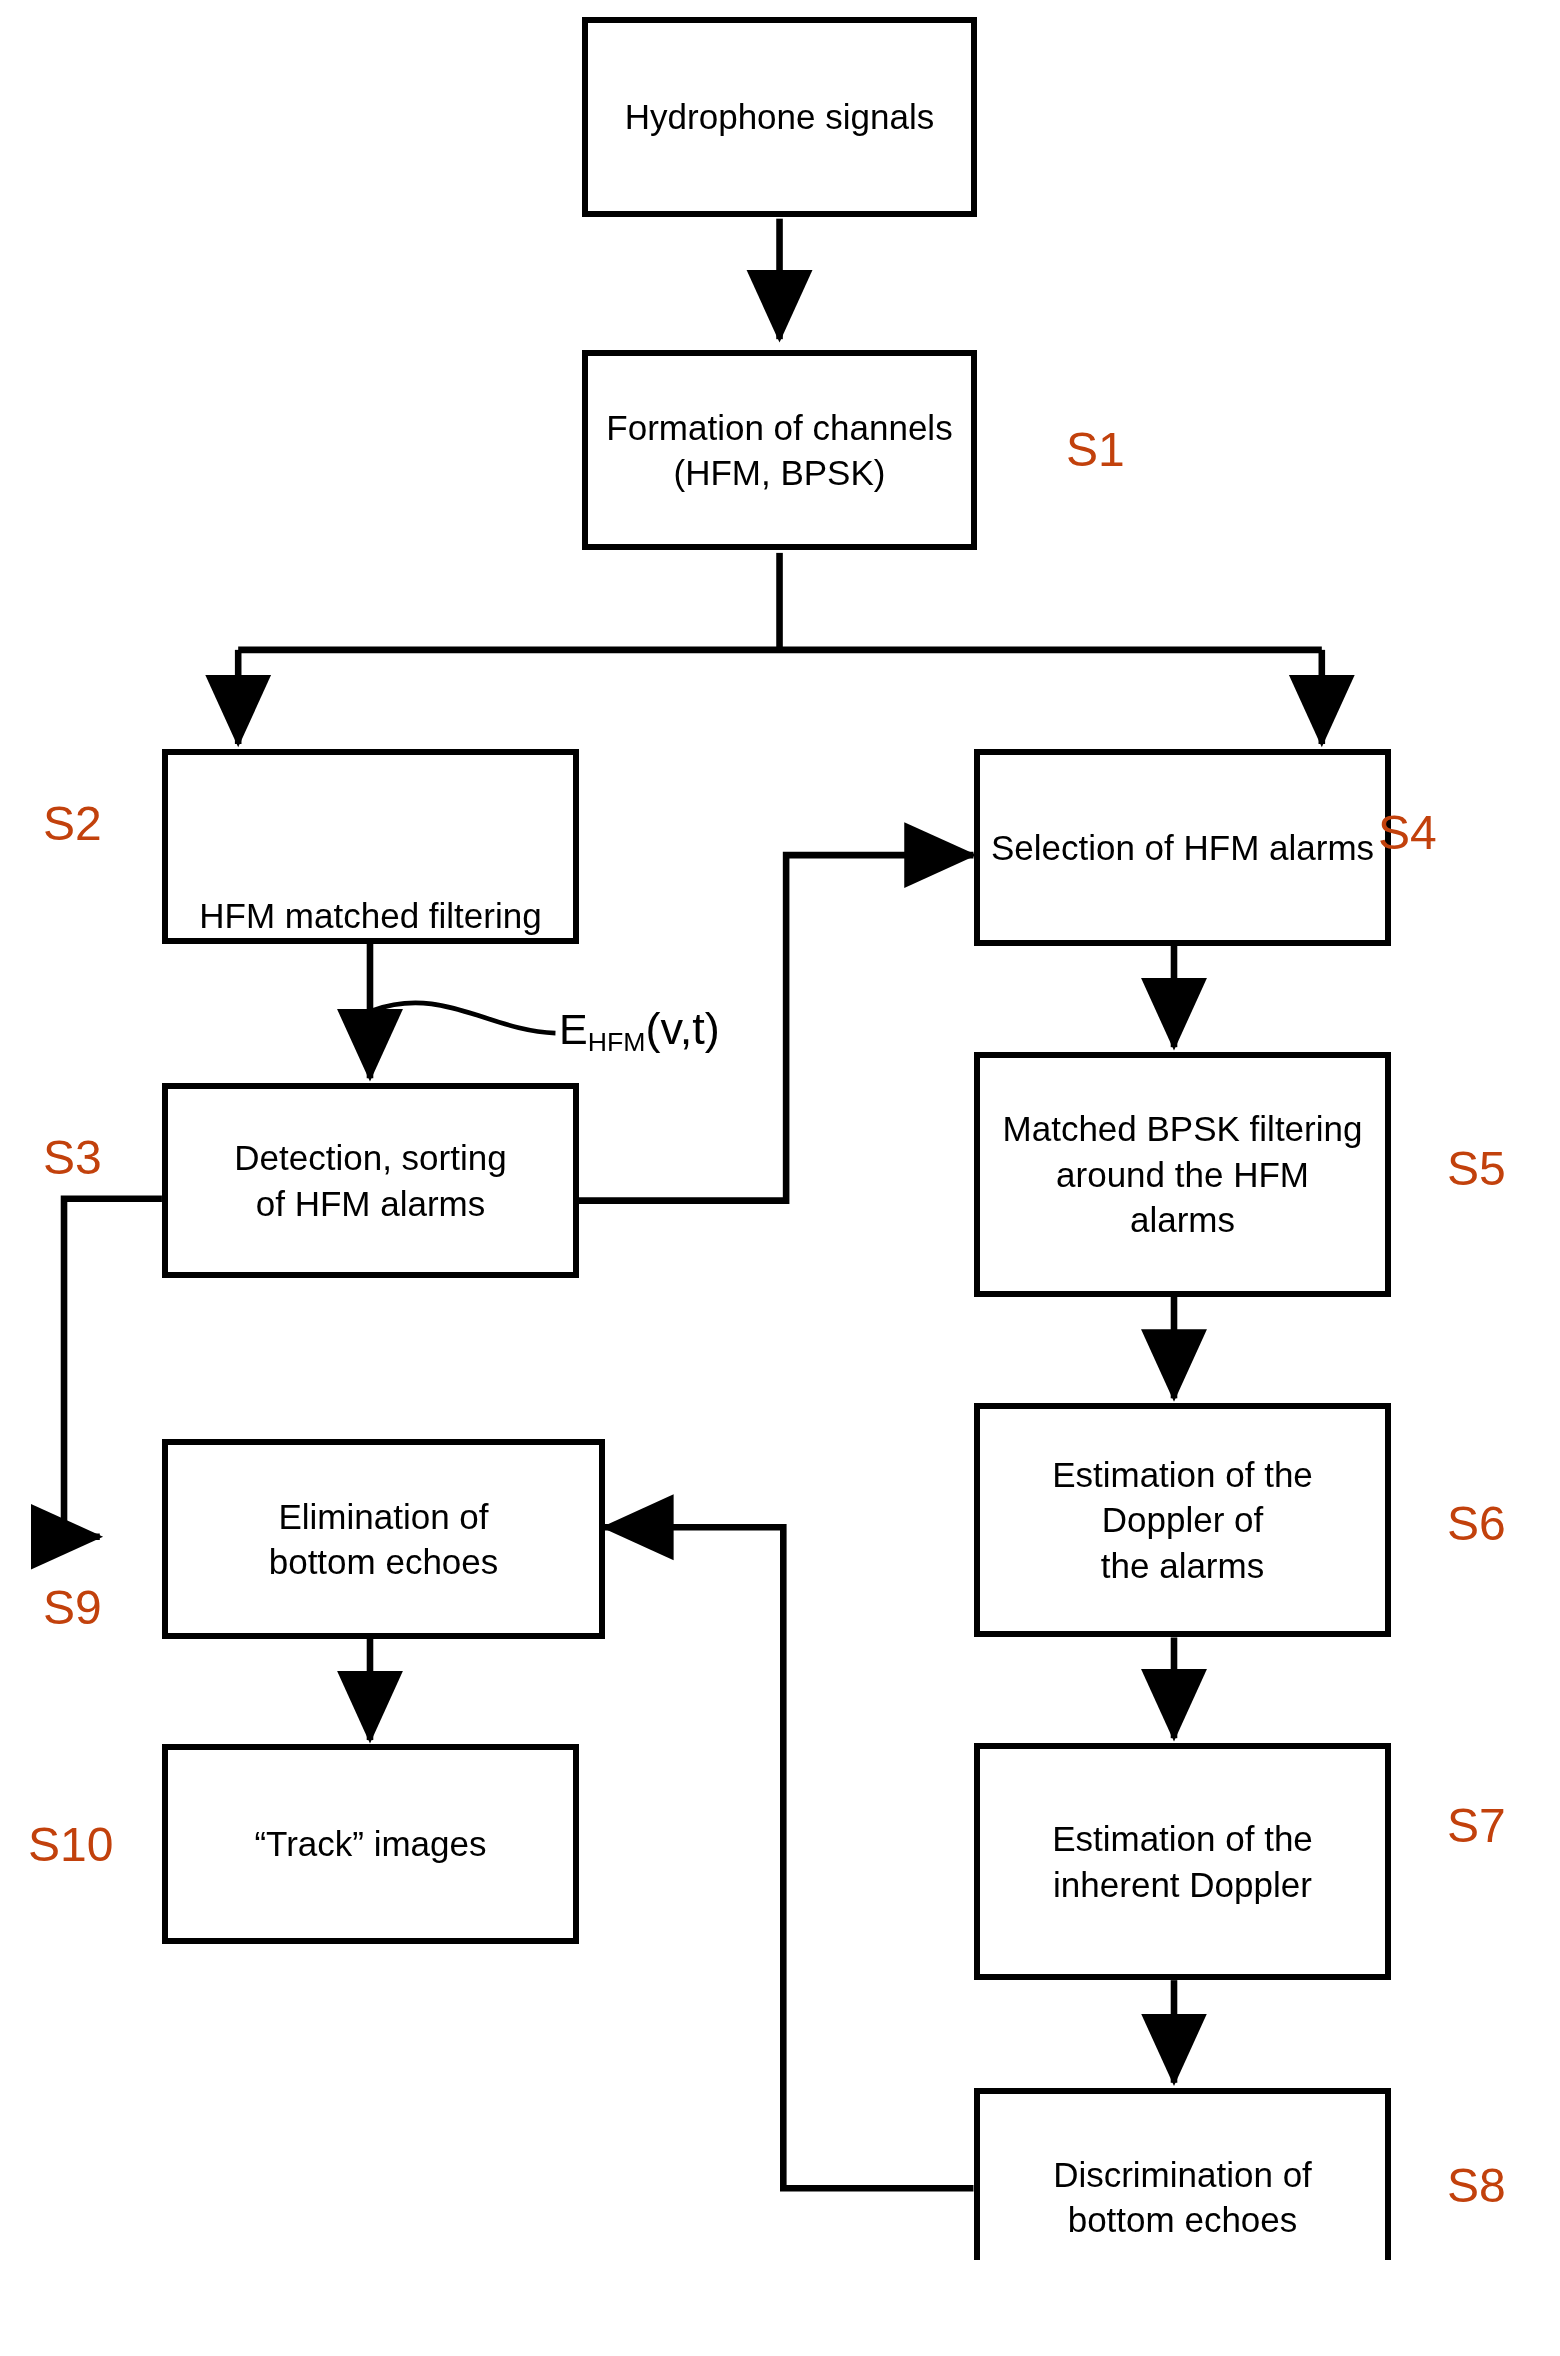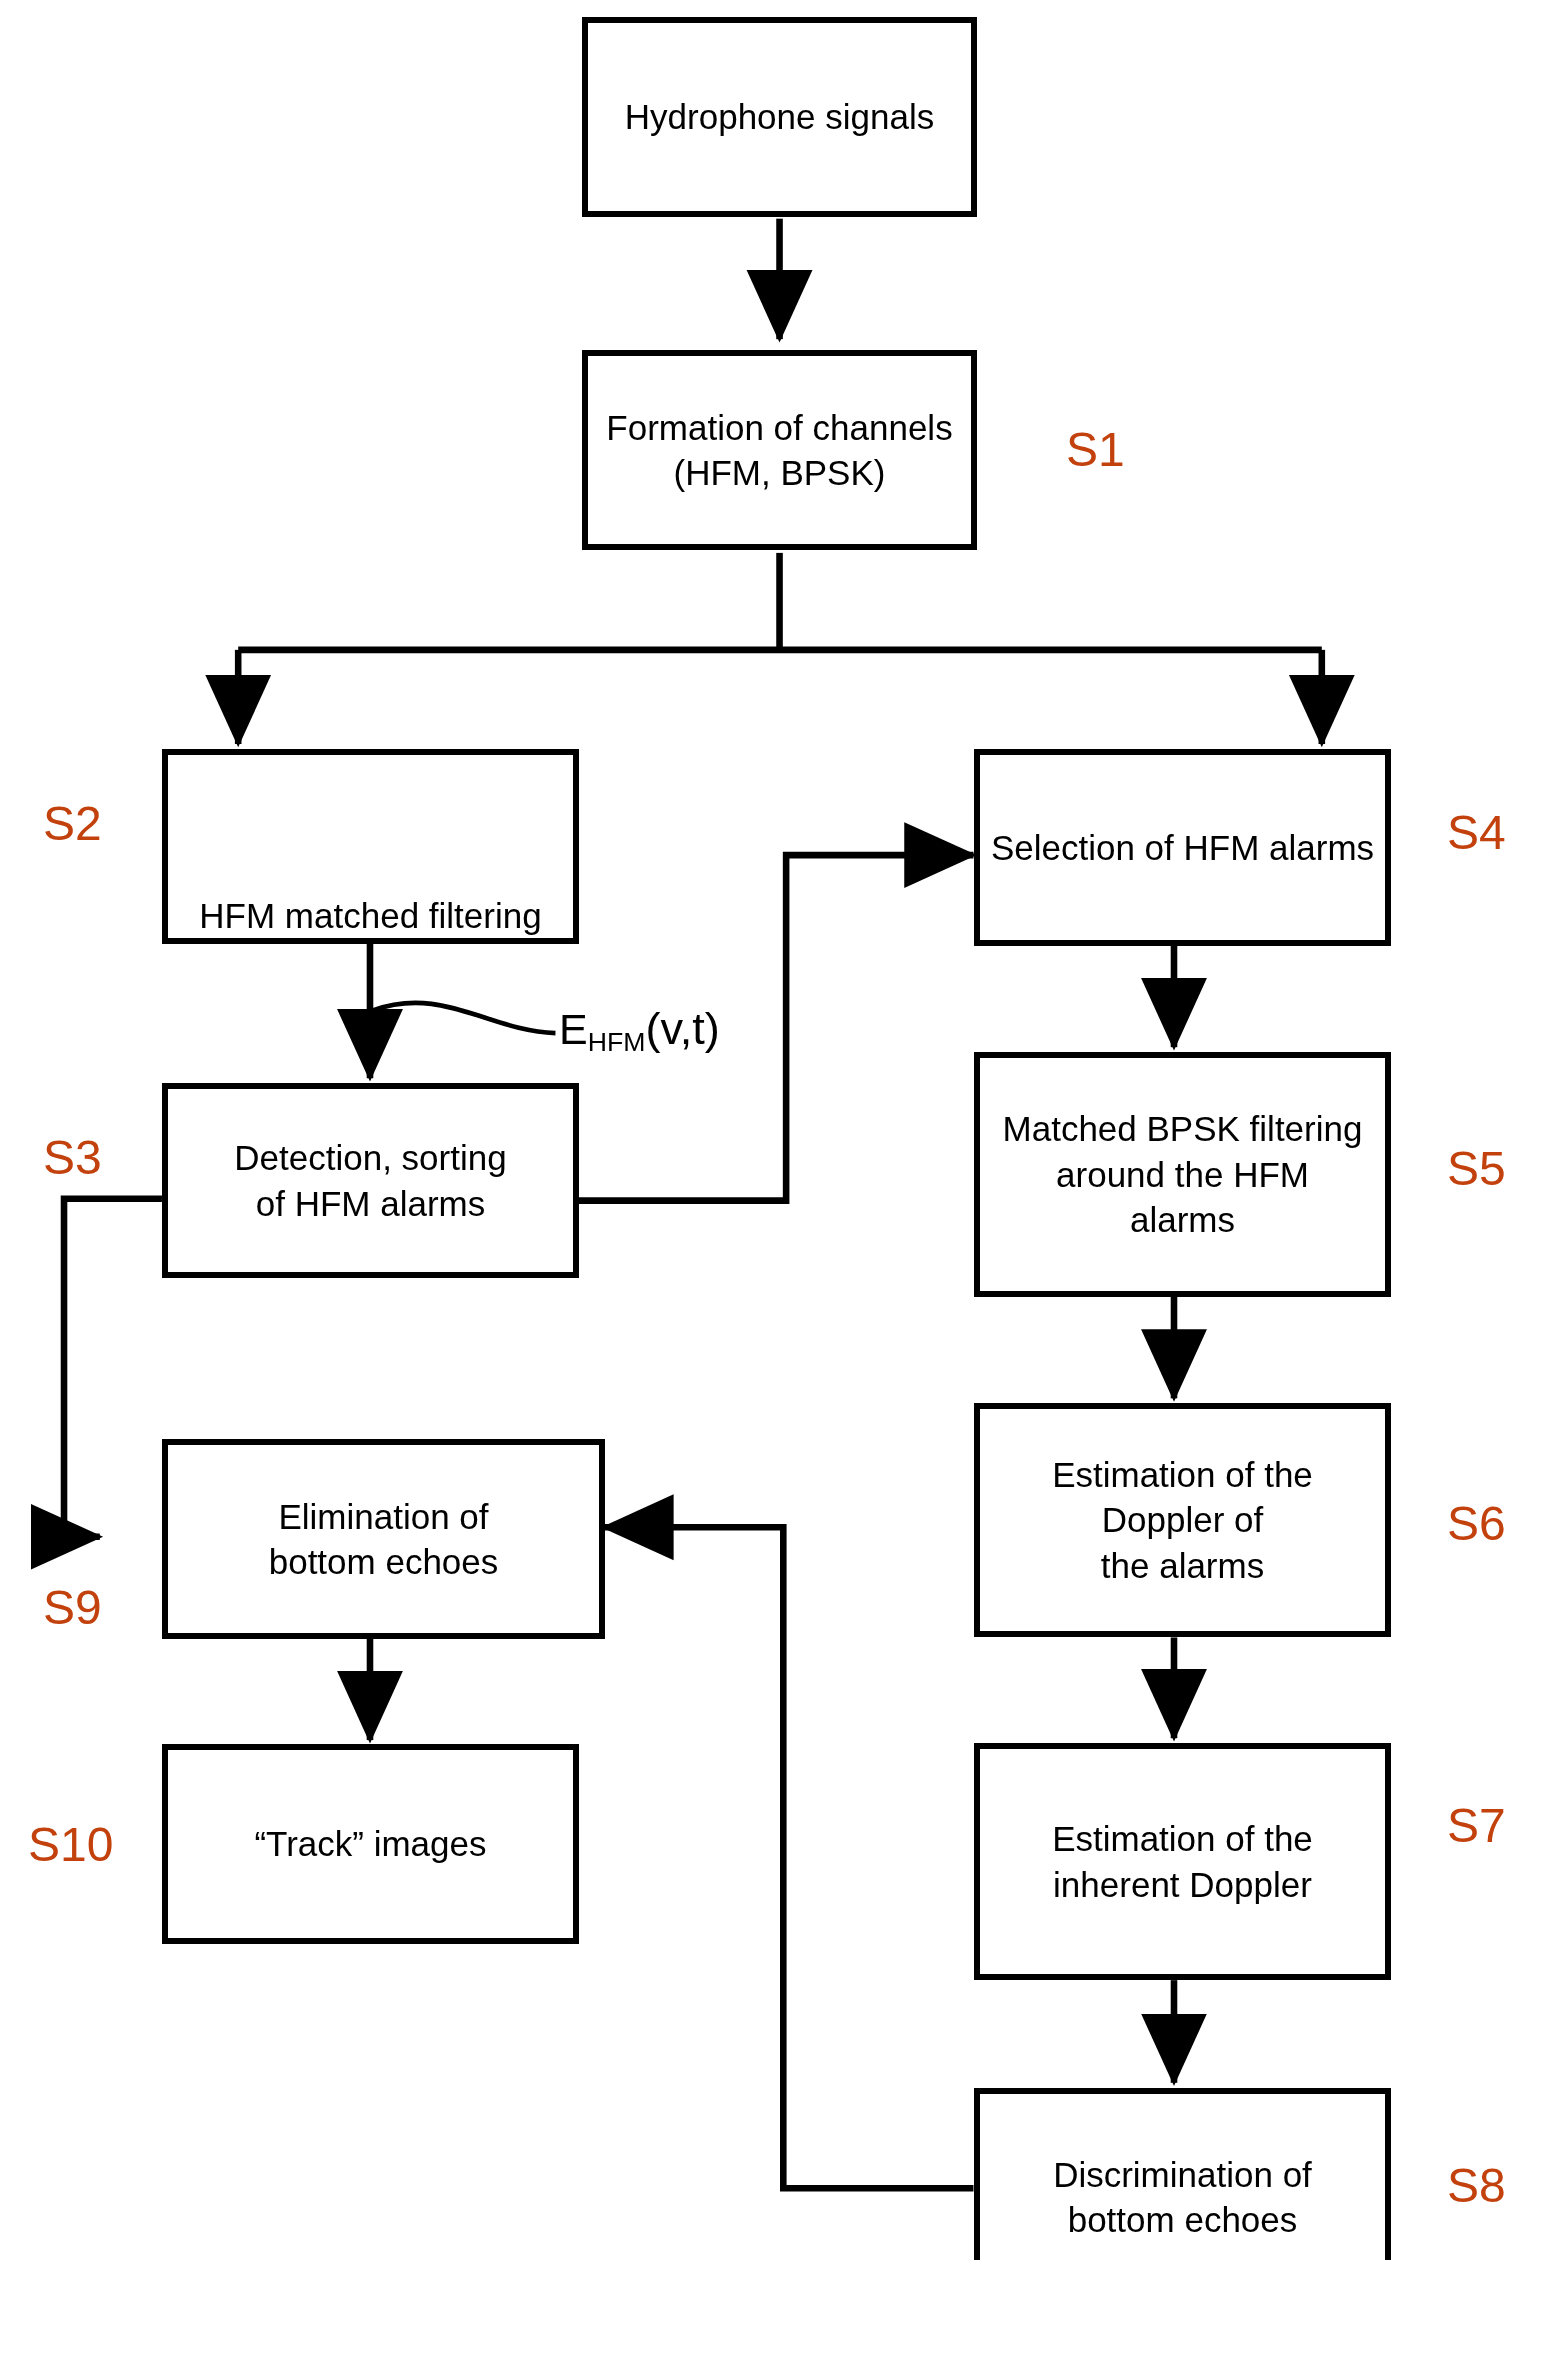--- a/index.html
+++ b/index.html
@@ -81,21 +81,21 @@
   <div class="steplbl" style="left:43px;top:1580px;">S9</div>
 
   <div class="node" style="left:162px;top:1744px;width:417px;height:200px;">
     <span class="txt">“Track” images</span>
   </div>
   <div class="steplbl" style="left:28px;top:1817px;">S10</div>
 
   <div class="node" style="left:974px;top:749px;width:417px;height:197px;">
     <span class="txt">Selection of HFM alarms</span>
   </div>
-  <div class="steplbl" style="left:1447px;top:805px;text-align:center;">S4</div>
+  <div class="steplbl" style="left:1378px;top:805px;text-align:center;">S4</div>
 
   <div class="node" style="left:974px;top:1052px;width:417px;height:245px;">
     <span class="txt">Matched BPSK filtering
 around the HFM
 alarms</span>
   </div>
   <div class="steplbl" style="left:1447px;top:1141px;">S5</div>
 
   <div class="node" style="left:974px;top:1403px;width:417px;height:234px;">
     <span class="txt">Estimation of the

